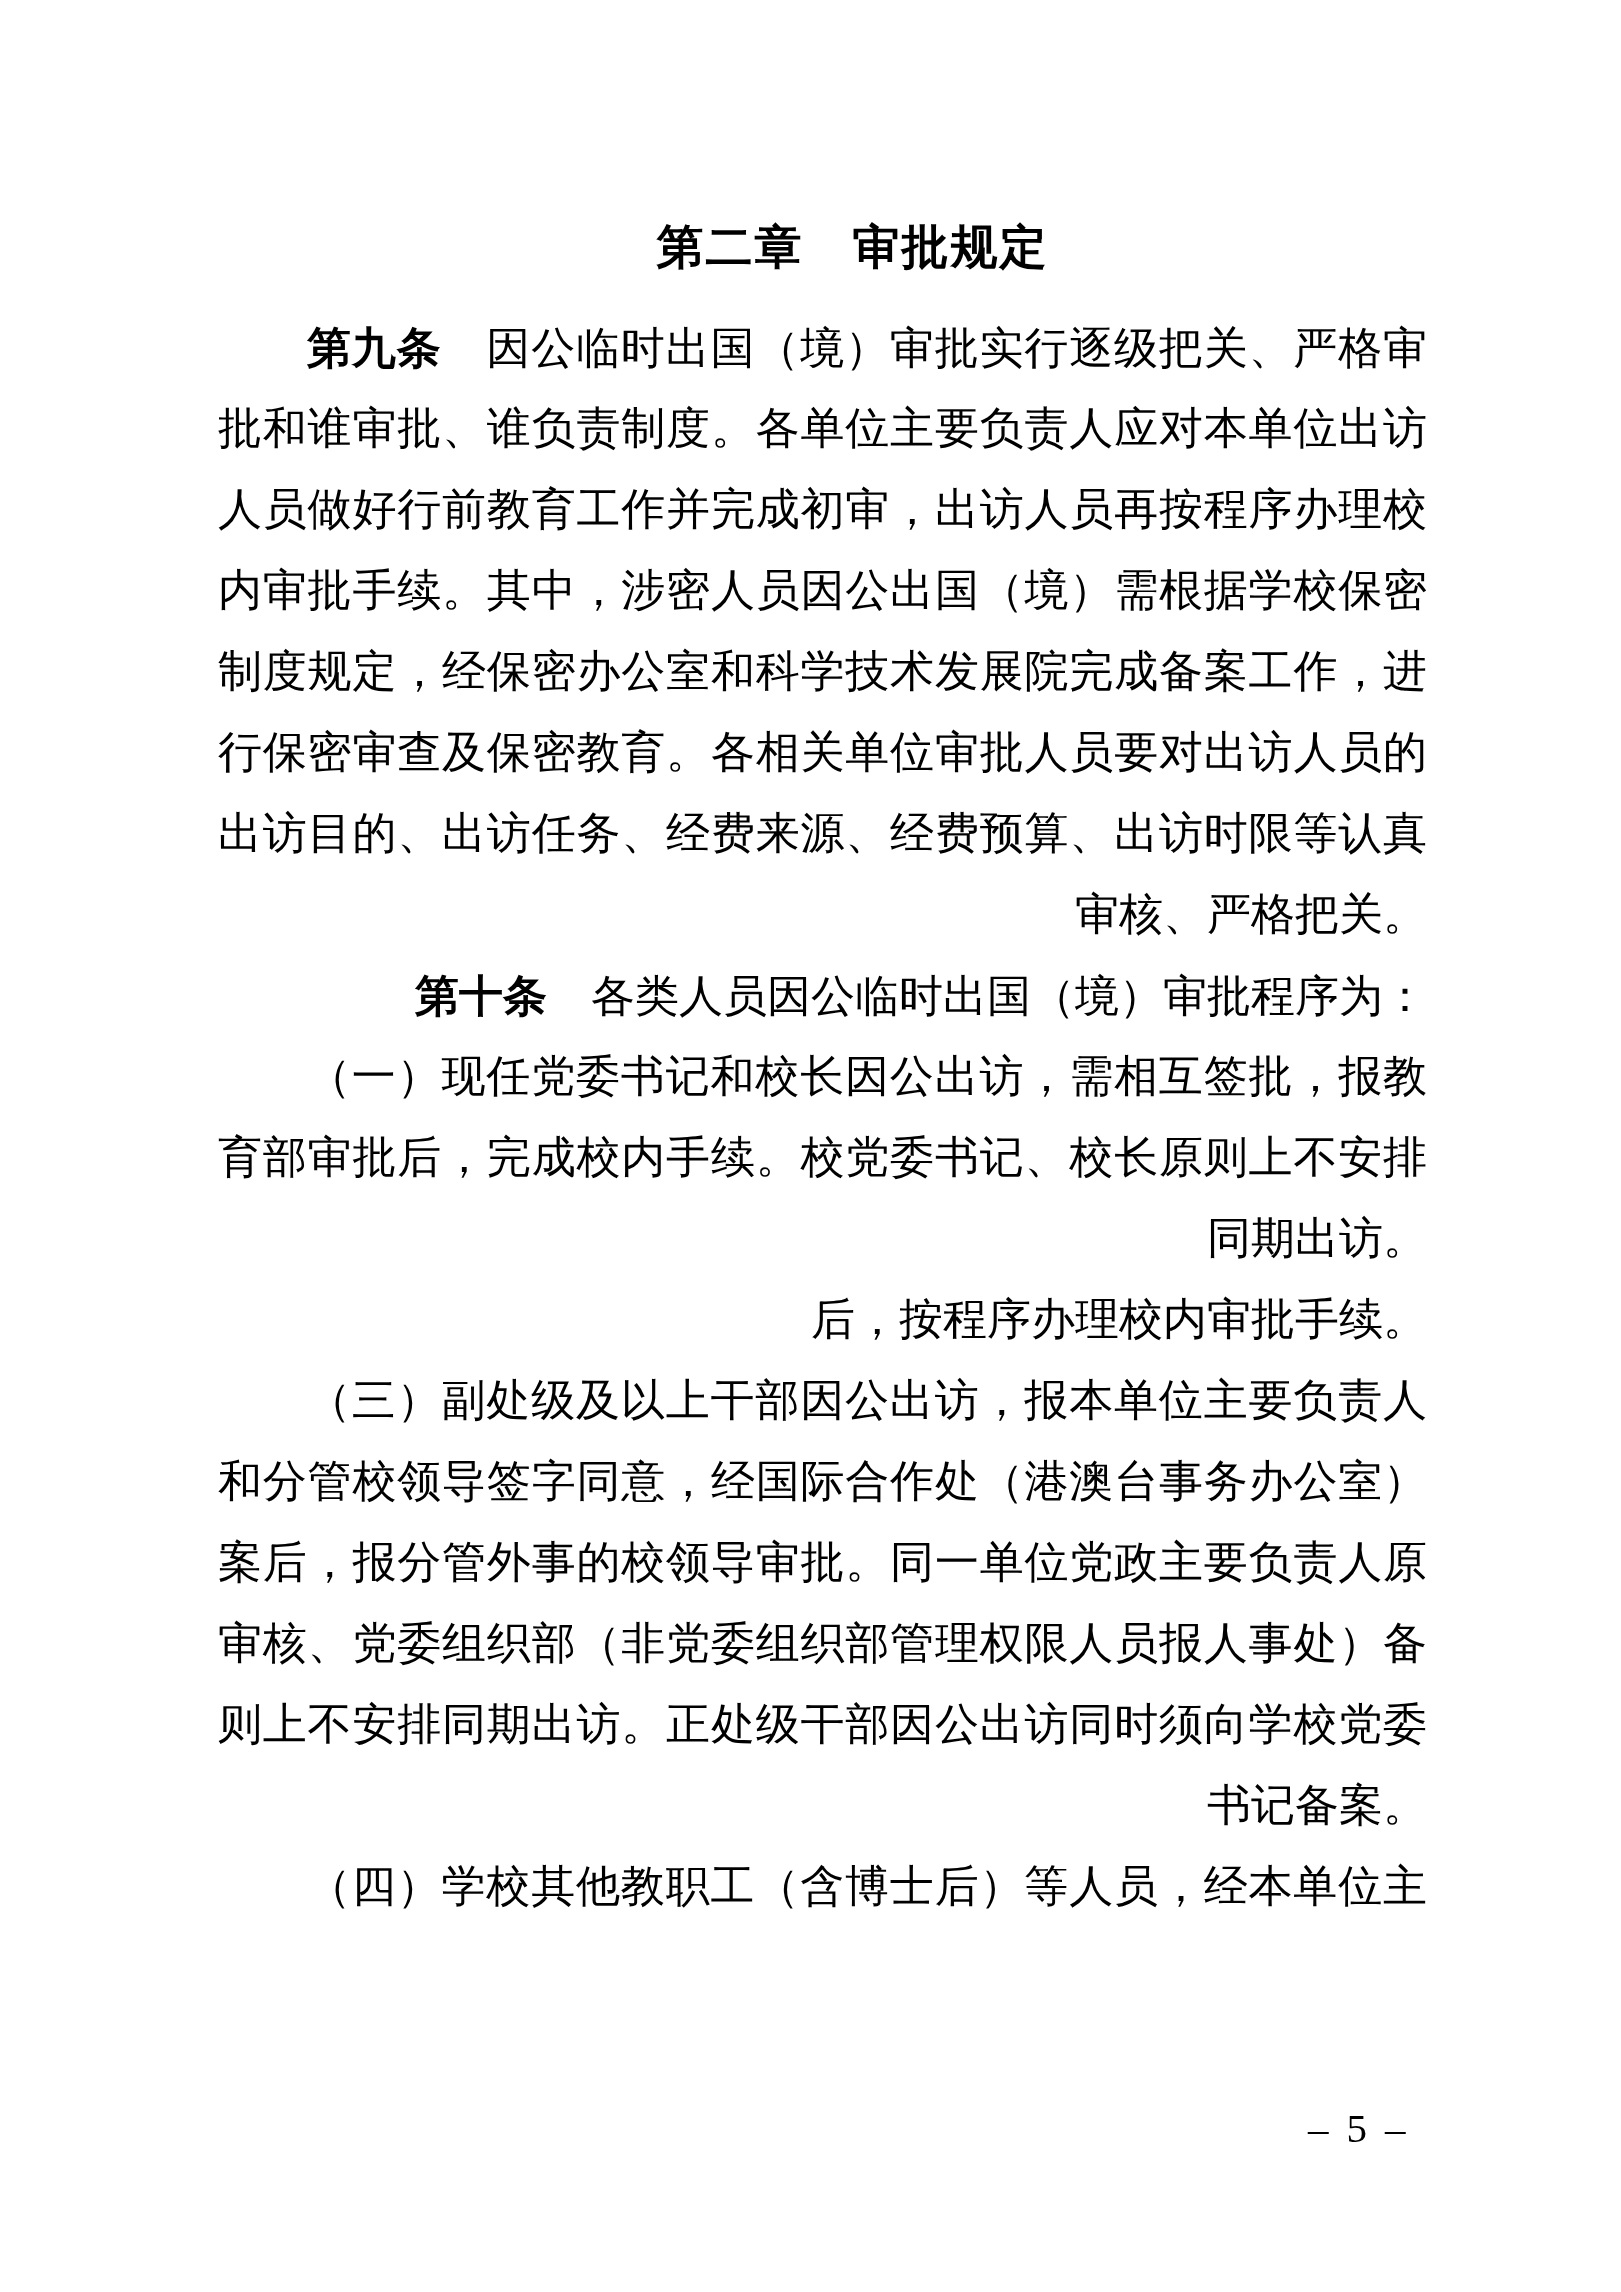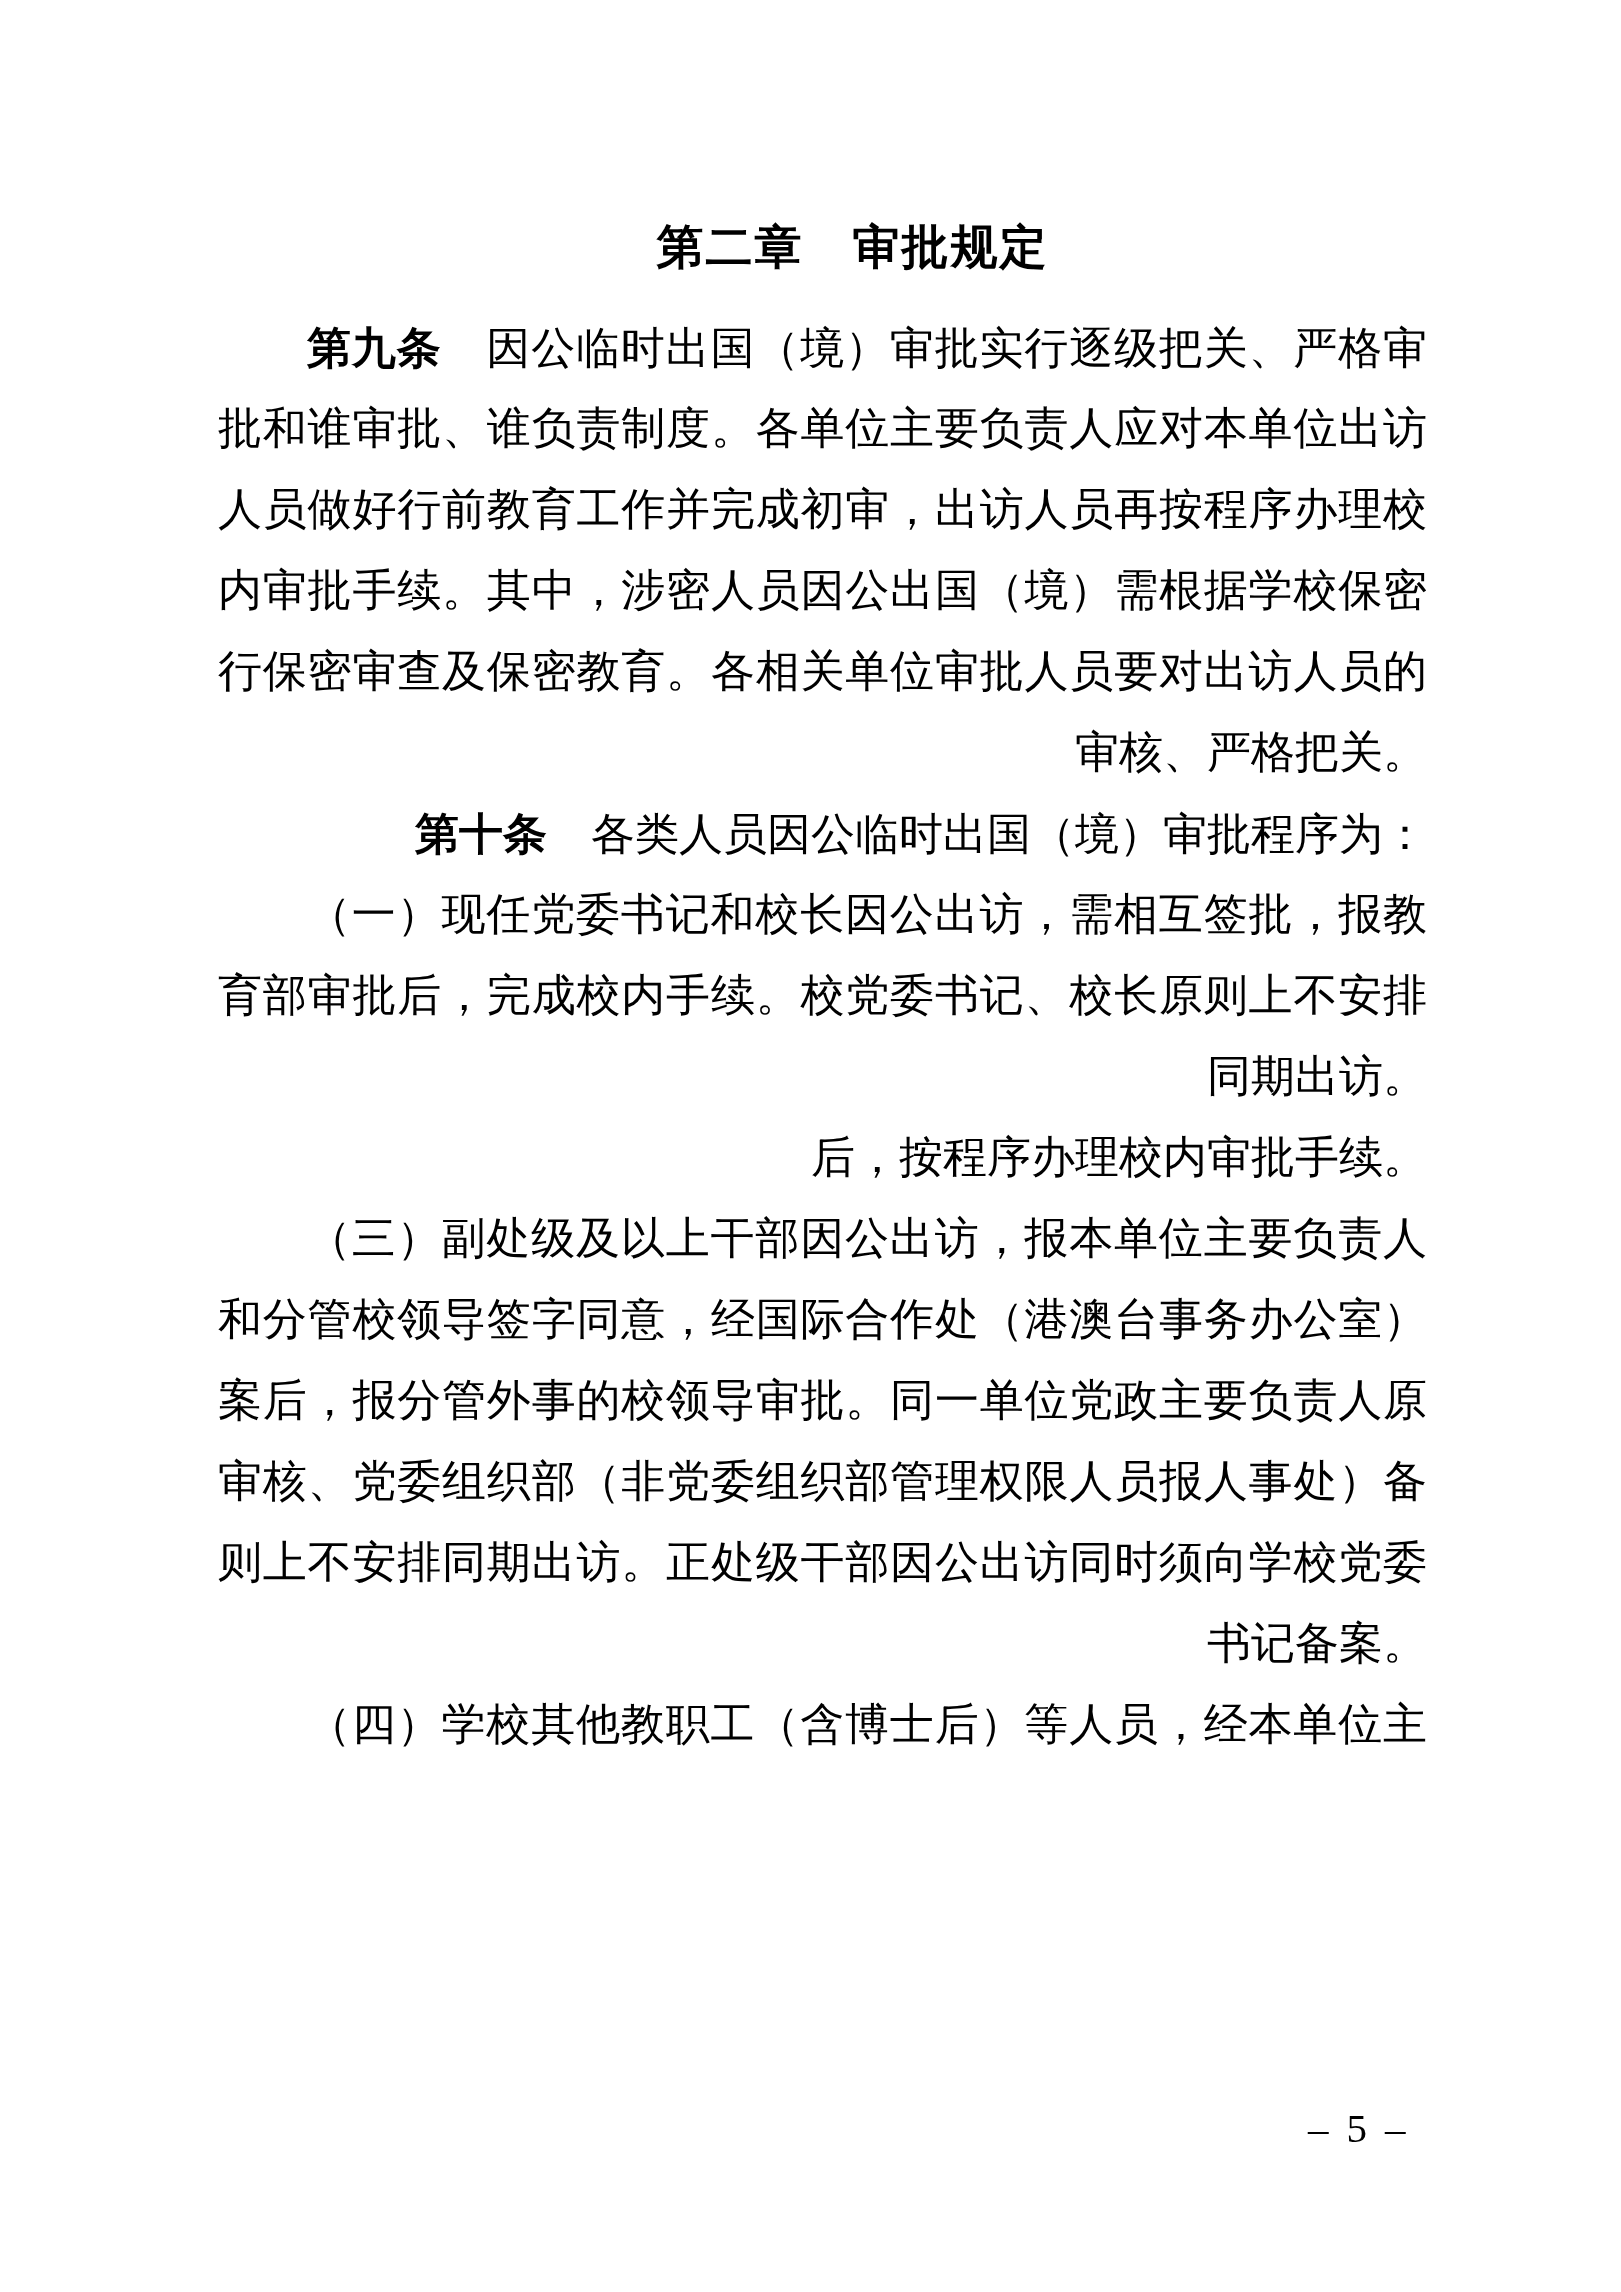--- a/index.html
+++ b/index.html
@@ -70,21 +70,23 @@
 <body>
 
 <div class="page">
   <div class="chapter-title">第二章　审批规定</div>
 
   <div class="doc-body">
       <div class="line justify indent"><span class="article-label">第九条</span><span>　因公临时出国（境）审批实行逐级把关、严格审</span></div>
       <div class="line justify"><span>批和谁审批、谁负责制度。各单位主要负责人应对本单位出访</span></div>
       <div class="line justify"><span>人员做好行前教育工作并完成初审，出访人员再按程序办理校</span></div>
       <div class="line justify"><span>内审批手续。其中，涉密人员因公出国（境）需根据学校保密</span></div>
+      <div class="line justify"><span>制度规定，经保密办公室和科学技术发展院完成备案工作，进</span></div>
       <div class="line justify"><span>行保密审查及保密教育。各相关单位审批人员要对出访人员的</span></div>
+      <div class="line justify"><span>出访目的、出访任务、经费来源、经费预算、出访时限等认真</span></div>
       <div class="line"><span>审核、严格把关。</span></div>
       <div class="line indent"><span class="article-label">第十条</span><span>　各类人员因公临时出国（境）审批程序为：</span></div>
       <div class="line justify indent"><span>（一）现任党委书记和校长因公出访，需相互签批，报教</span></div>
       <div class="line justify"><span>育部审批后，完成校内手续。校党委书记、校长原则上不安排</span></div>
       <div class="line"><span>同期出访。</span></div>
       <div class="line"><span>后，按程序办理校内审批手续。</span></div>
       <div class="line justify indent"><span>（三）副处级及以上干部因公出访，报本单位主要负责人</span></div>
       <div class="line justify"><span>和分管校领导签字同意，经国际合作处（港澳台事务办公室）</span></div>
       <div class="line justify"><span>案后，报分管外事的校领导审批。同一单位党政主要负责人原</span></div>
       <div class="line justify"><span>审核、党委组织部（非党委组织部管理权限人员报人事处）备</span></div>

